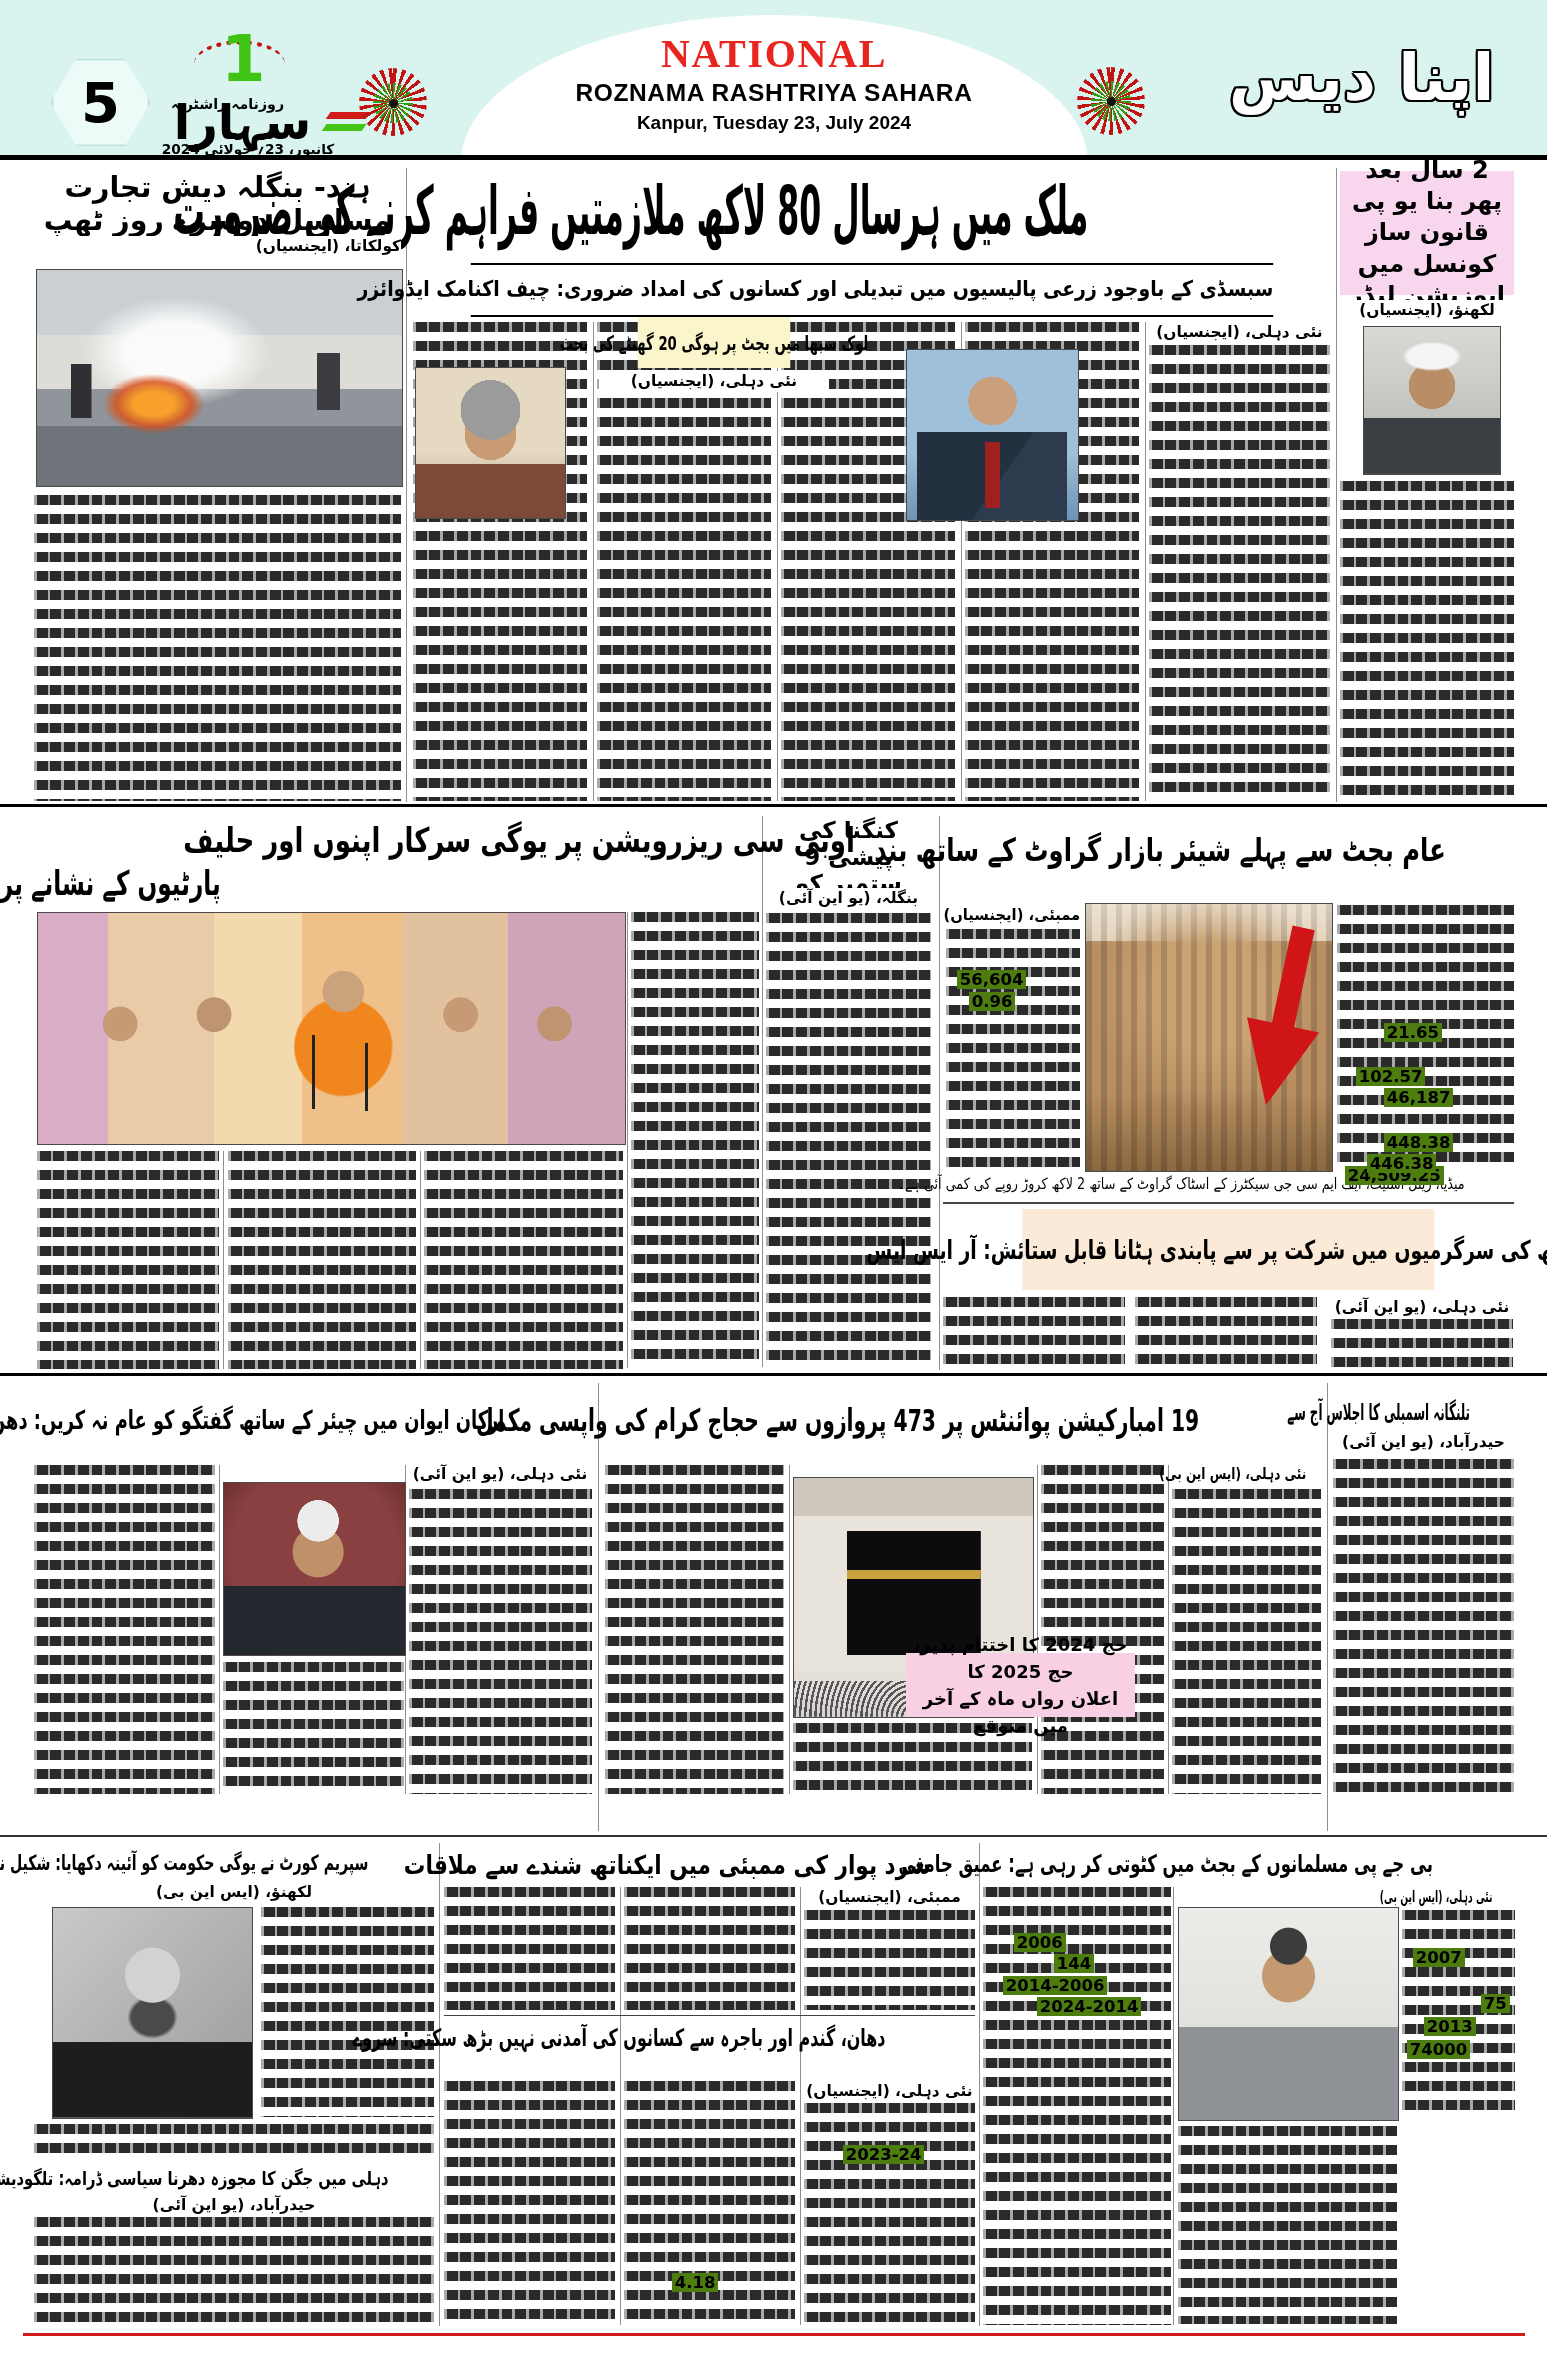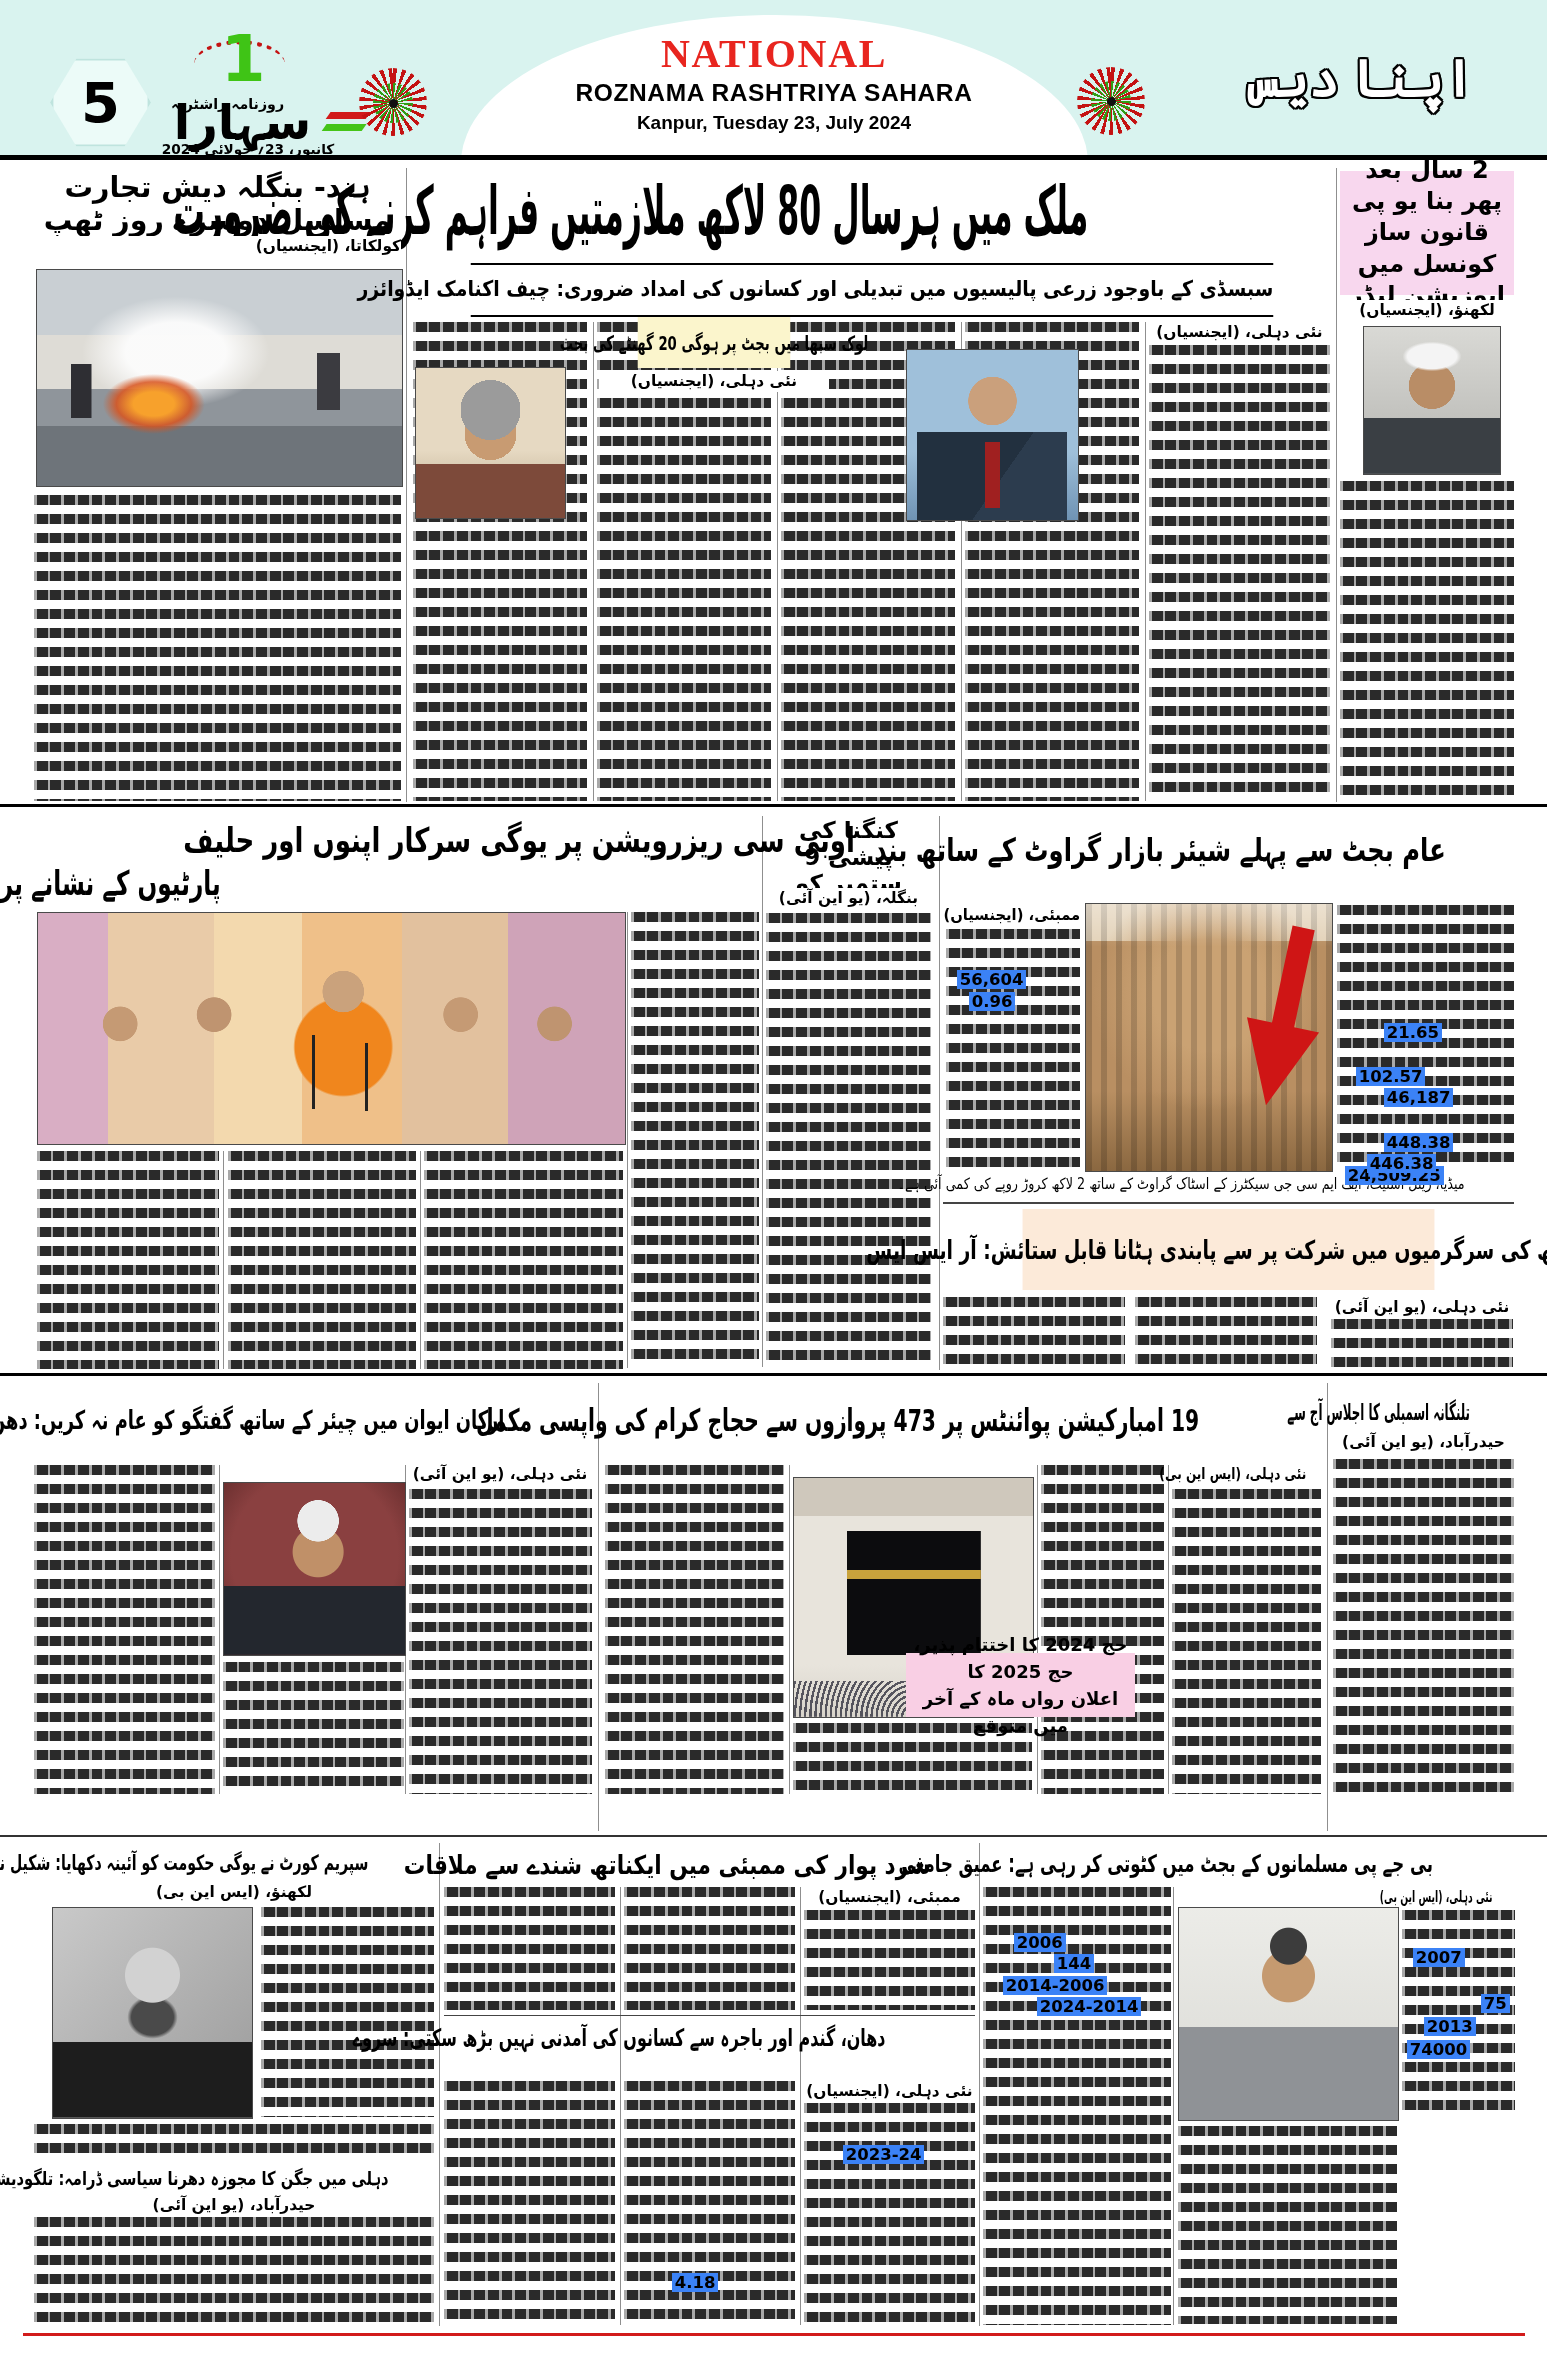--- a/index.html
+++ b/index.html
@@ -19,21 +19,21 @@
   .fit{white-space:nowrap;overflow:visible;}
   .dl{position:absolute;z-index:4;background:#fff;font-weight:bold;font-size:15.4px;direction:rtl;text-align:center;line-height:20.5px;}
   .gk{position:absolute;z-index:1;opacity:.93;
       background-image:
         repeating-linear-gradient(90deg, rgba(255,255,255,.6) 0 2.8px, rgba(255,255,255,0) 2.8px 13.7px),
         repeating-linear-gradient(180deg, #1a1a1a 0 10.3px, rgba(0,0,0,0) 10.3px 19px);}
   .vr{position:absolute;width:1.1px;background:#8f8f8f;z-index:0;}
   .hrule{position:absolute;background:#000;z-index:5;}
   .box{position:absolute;z-index:2;display:flex;align-items:center;justify-content:center;
        direction:rtl;font-weight:bold;text-align:center;}
-  .chip{position:absolute;z-index:4;background:#3b82f6;font-weight:bold;font-size:16.5px;padding:0 2.8px;color:#000;}
+  .chip{position:absolute;z-index:4;background:#4d7c0f;font-weight:bold;font-size:16.5px;padding:0 2.8px;color:#000;}
   .ph{position:absolute;z-index:2;border:0.6px solid #4a4a4a;}
   
   .ph-street{background:
     linear-gradient(#2e2e33,#2e2e33) 10% 58%/20.5px 54px no-repeat,
     linear-gradient(#3b3b40,#3b3b40) 82% 52%/23px 57px no-repeat,
     radial-gradient(ellipse 68px 40px at 32% 62%, #f7a12c 0 30%, rgba(216,83,30,.85) 55%, rgba(0,0,0,0) 75%),
     radial-gradient(ellipse 125px 74px at 38% 38%, rgba(252,252,252,.95) 0 40%, rgba(252,252,252,0) 75%),
     linear-gradient(180deg,#c9cfd3 0 30%,#dedcd6 30% 55%,#8f959b 55% 72%,#6e747a 72% 100%);}
   .ph-sitharaman{background:
     radial-gradient(circle at 50% 28%, #9b9b9b 0 30px, rgba(0,0,0,0) 30px),
@@ -111,21 +111,21 @@
     <div class="abs" style="left:546px;top:79px;width:456px;text-align:center;font-family:'Liberation Sans',sans-serif;font-weight:bold;font-size:24.5px;letter-spacing:0.6px;z-index:3;">ROZNAMA RASHTRIYA SAHARA</div>
     <div class="abs" style="left:546px;top:112px;width:456px;text-align:center;font-family:'Liberation Sans',sans-serif;font-weight:bold;font-size:19px;z-index:3;">Kanpur, Tuesday 23, July 2024</div>
 
     <div class="fw" style="left:359px;top:68px;width:68px;height:68px;background:repeating-conic-gradient(#c41212 0 7deg, rgba(0,0,0,0) 7deg 16deg);z-index:2;"></div>
     <div class="fw" style="left:373px;top:83px;width:40px;height:40px;background:repeating-conic-gradient(#2f9e16 0 8deg, rgba(0,0,0,0) 8deg 18deg);z-index:2;"></div>
     <div class="fw" style="left:389px;top:99px;width:9px;height:9px;background:#111;z-index:2;"></div>
     <div class="fw" style="left:1077px;top:67px;width:68px;height:68px;background:repeating-conic-gradient(#c41212 0 7deg, rgba(0,0,0,0) 7deg 16deg);z-index:2;"></div>
     <div class="fw" style="left:1091px;top:81px;width:40px;height:40px;background:repeating-conic-gradient(#2f9e16 0 8deg, rgba(0,0,0,0) 8deg 18deg);z-index:2;"></div>
     <div class="fw" style="left:1107px;top:97px;width:9px;height:9px;background:#111;z-index:2;"></div>
 
-    <div class="masthead-ur fit" style="left:1202px;top:33px;width:319px;font-size:52px;line-height:91px;text-align:center;font-family:Liberation Serif, serif;">اپنا دیس</div>
+    <div class="masthead-ur fit" style="left:1202px;top:33px;width:319px;font-size:64px;line-height:91px;text-align:center;">اپنا دیس</div>
   </div>
   <div class="hrule" style="left:0;top:155px;width:1548px;height:5.1px;"></div>
 
   <div class="h" style="left:34px;top:171px;width:367px;font-size:28.5px;">ہند- بنگلہ دیش تجارت مسلسل دوسرے روز ٹھپ</div>
   <div class="dl fit" style="left:34px;top:236px;width:367px;text-align:right;">کولکاتا، (ایجنسیاں)</div>
   <div class="ph ph-street" style="left:36px;top:269px;width:365px;height:216px;"></div>
   <div class="gk" style="left:34px;top:495px;width:367px;height:306px;"></div>
   <div class="vr" style="left:406px;top:168px;height:634px;"></div>
 
   <div class="h fit" style="left: 413px; top: 169px; width: 918px; font-size: 67px; line-height: 85px; transform: scaleX(0.471483); transform-origin: center center;">ملک میں ہرسال 80 لاکھ ملازمتیں فراہم کرنے کی ضرورت</div>

